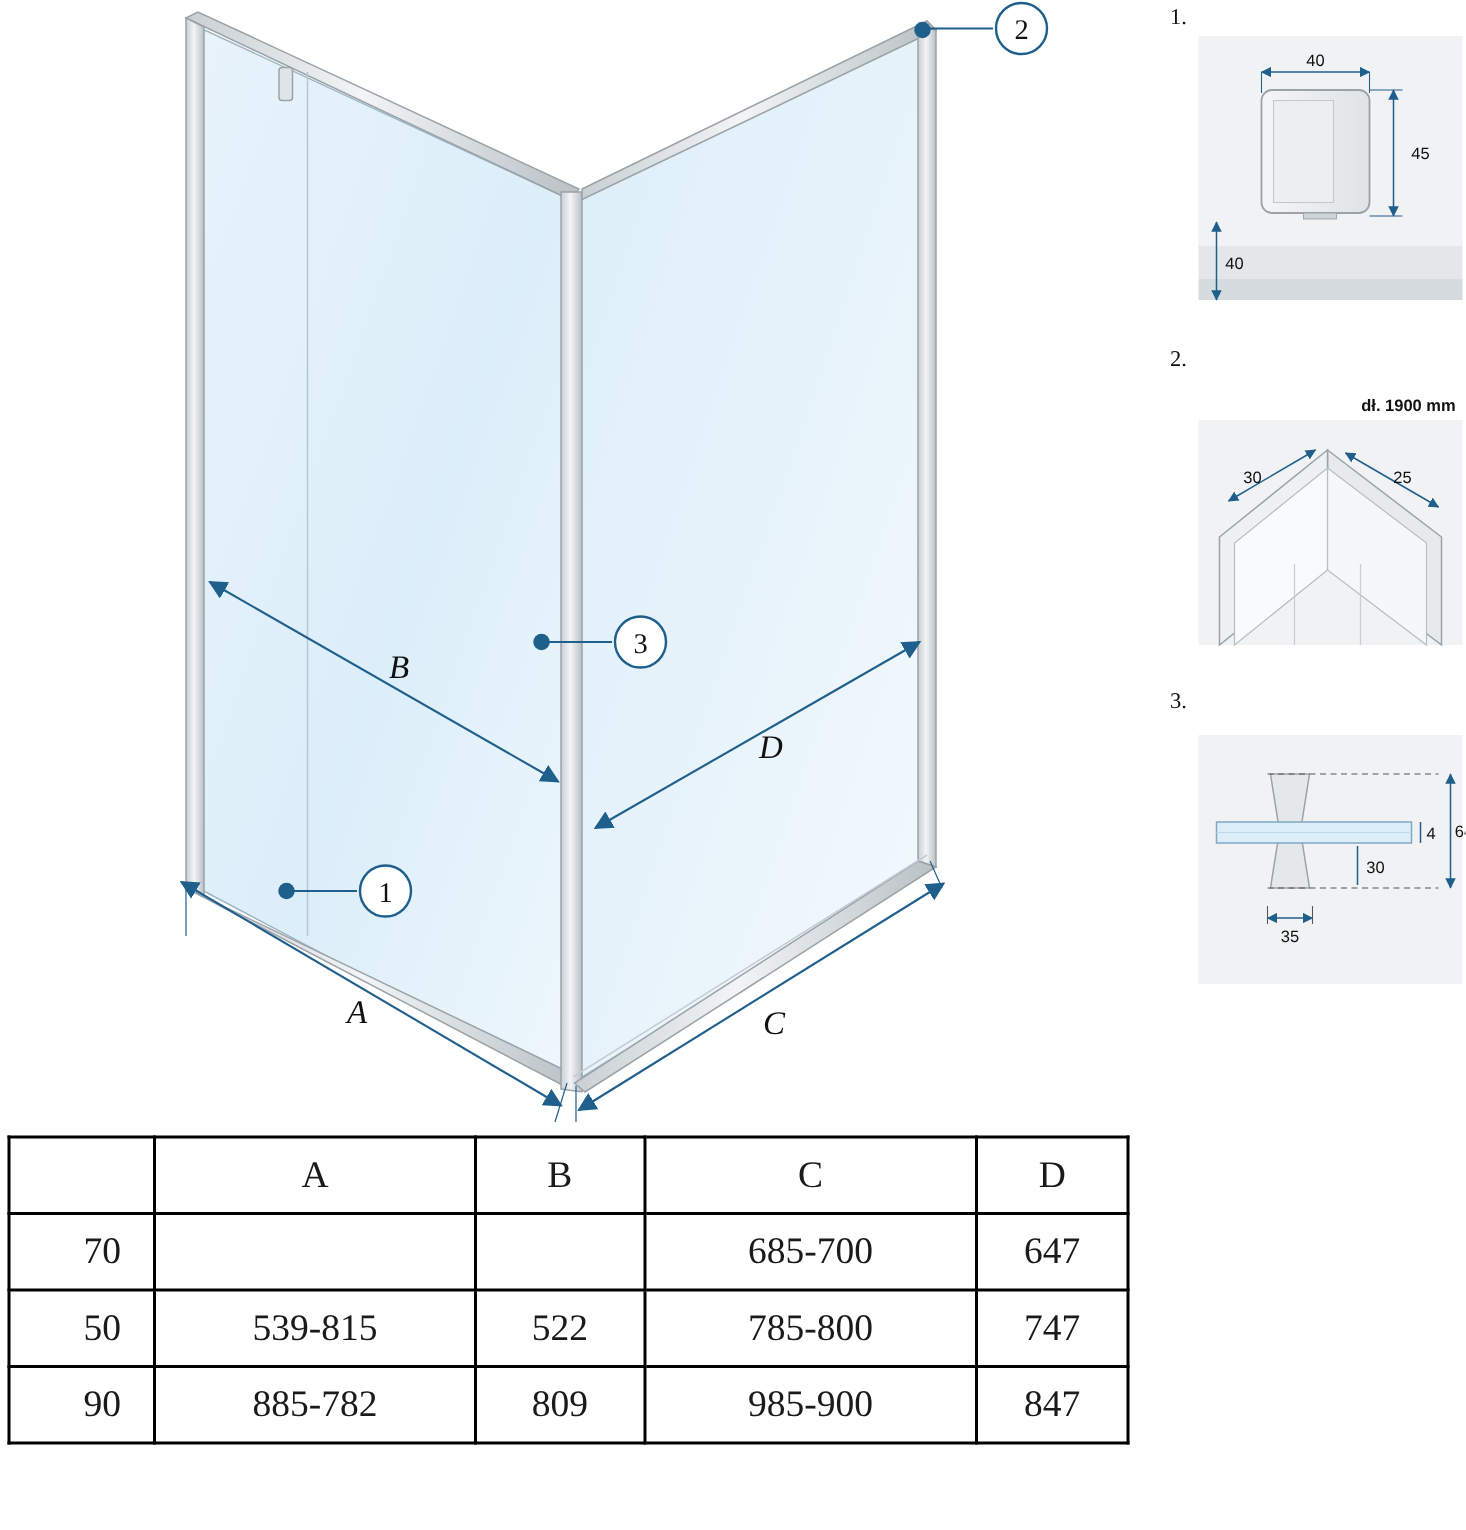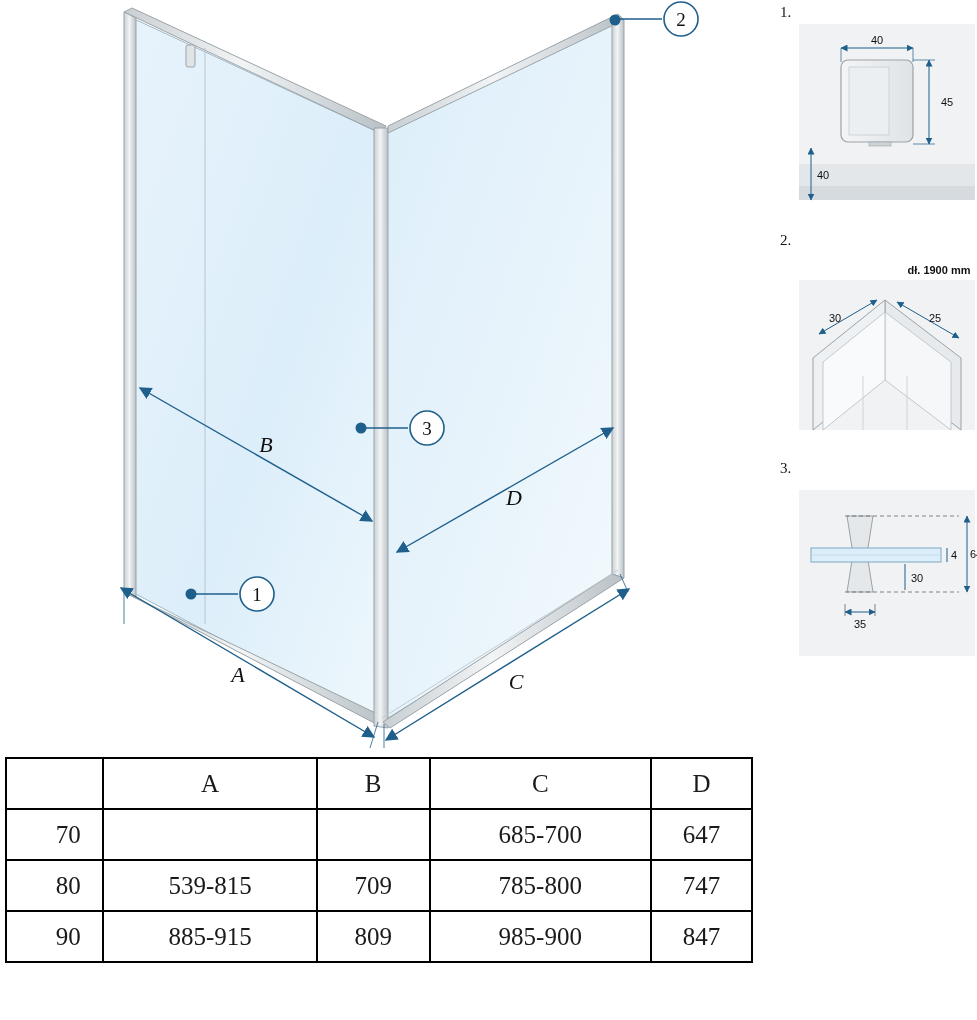--- a/index.html
+++ b/index.html
@@ -315,29 +315,29 @@
     </thead>
     <tbody>
       <tr>
         <td class="size-cell">70</td>
         <td></td>
         <td></td>
         <td>685-700</td>
         <td>647</td>
       </tr>
       <tr>
-        <td class="size-cell">80</td>
+        <td class="size-cell">50</td>
         <td>539-815</td>
-        <td>709</td>
+        <td>522</td>
         <td>785-800</td>
         <td>747</td>
       </tr>
       <tr>
         <td class="size-cell">90</td>
-        <td>885-915</td>
+        <td>885-782</td>
         <td>809</td>
         <td>985-900</td>
         <td>847</td>
       </tr>
     </tbody>
   </table>
 
 </div>
 
 </body></html>

